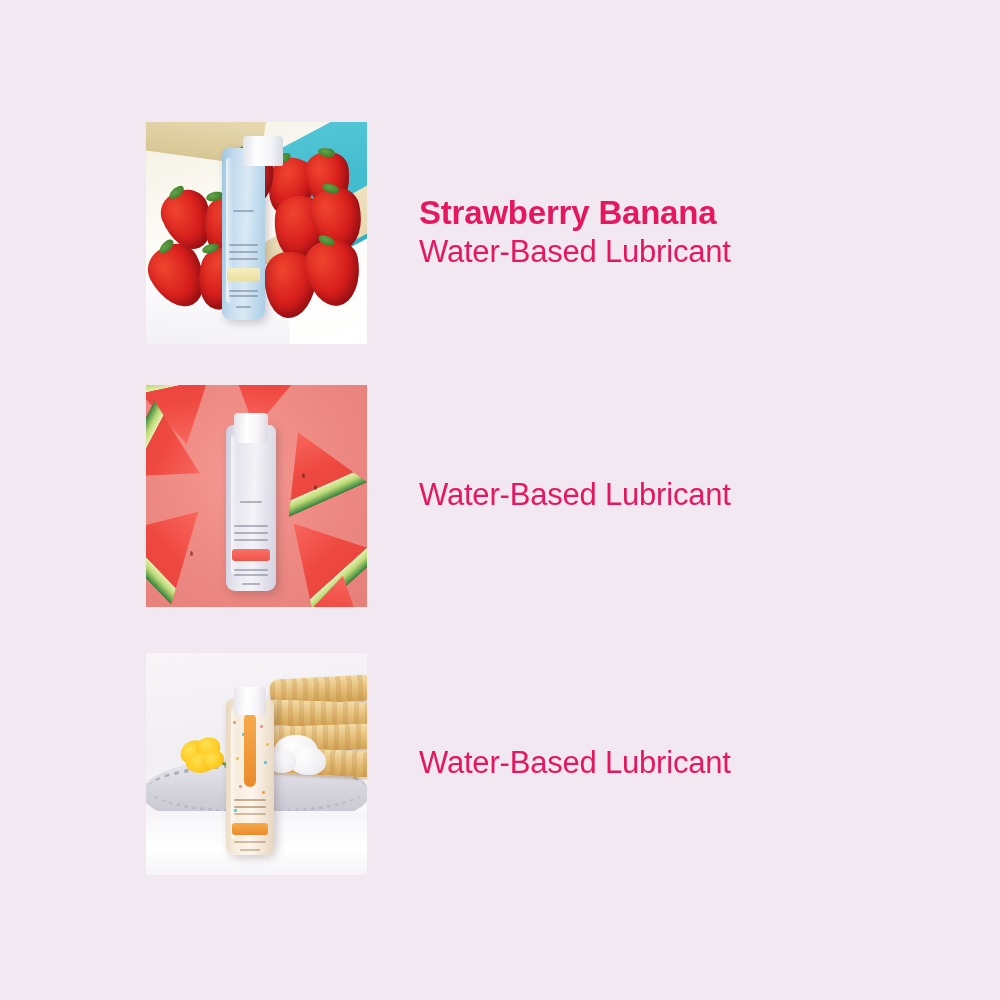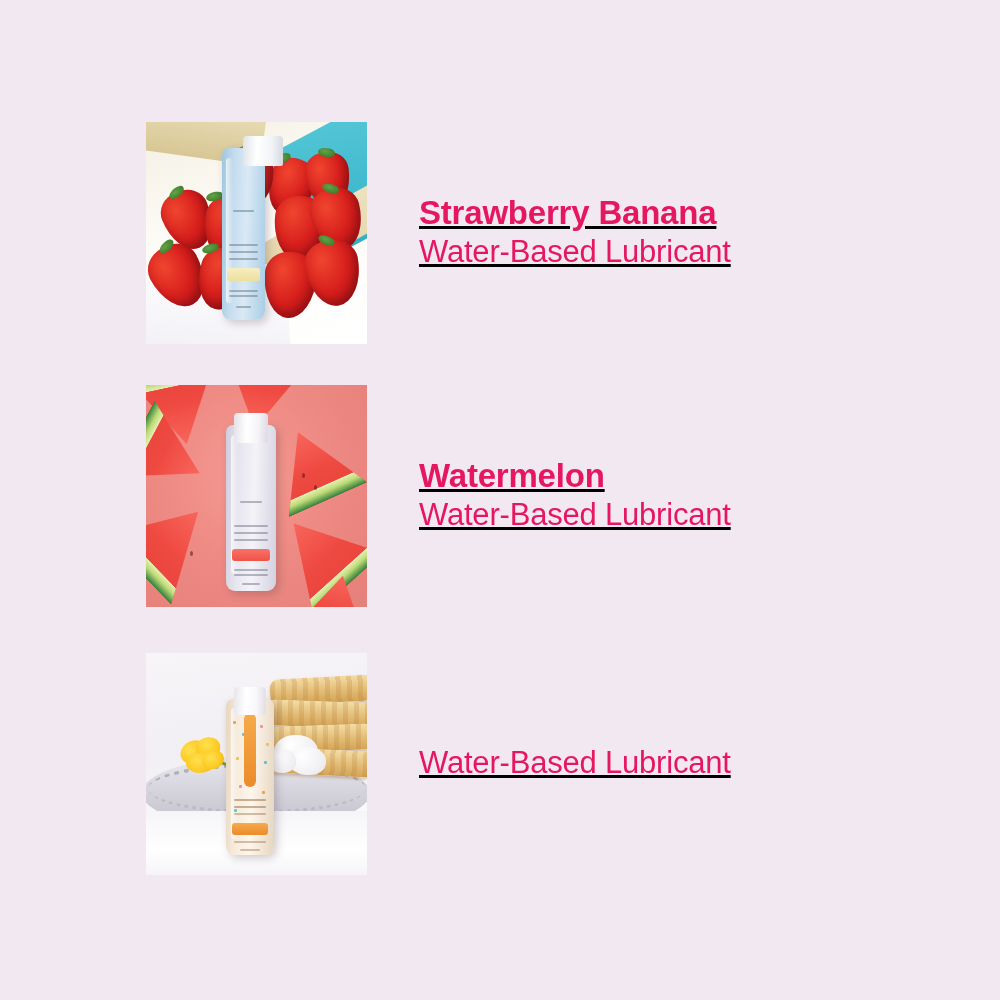--- a/index.html
+++ b/index.html
@@ -24,21 +24,20 @@
     height: 1000px;
   }
 
   .product-row {
     position: absolute;
     left: 146px;
     width: 800px;
     height: 222px;
     display: flex;
     align-items: center;
-    text-decoration: underline;
   }
   .row-1 { top: 122px; }
   .row-2 { top: 385px; }
   .row-3 { top: 653px; }
 
   .thumb {
     position: relative;
     width: 221px;
     height: 222px;
     flex: 0 0 221px;
@@ -385,21 +384,20 @@
           <div class="bottle-band" style="top:124px;height:12px;background:linear-gradient(180deg,#fa7168 0%,#ef5348 100%);"></div>
           <div class="bottle-text" style="top:144px;height:1.5px;"></div>
           <div class="bottle-text" style="top:149px;height:1.5px;"></div>
           <div class="bottle-text" style="top:158px;left:32%;right:32%;height:1.5px;"></div>
         </div>
         <div class="bottle-cap" style="left:105px;top:28px;width:34px;height:30px;background:linear-gradient(92deg,#e4e1e8 0%,#ffffff 38%,#f6f4f8 70%,#ddd9e3 100%);"></div>
       </div>
     </div>
 
     <div class="label-block">
-      <div class="flavor-name">Watermelon</div>
       <div class="flavor-sub">Water-Based Lubricant</div>
     </div>
   </div>
 
   <div class="product-row row-3">
 
     <div class="thumb">
       <div class="thumb-scene">
         <div class="s3-bg"></div>
 

